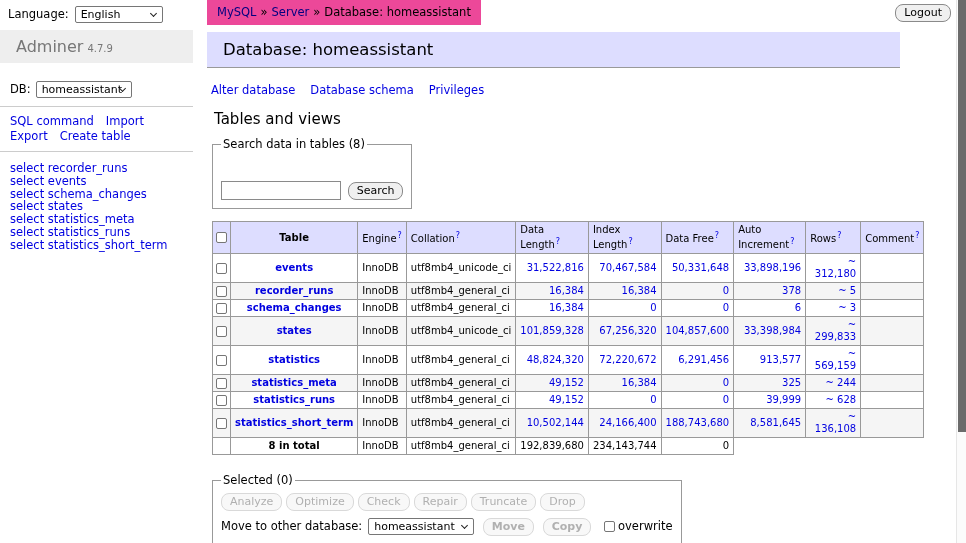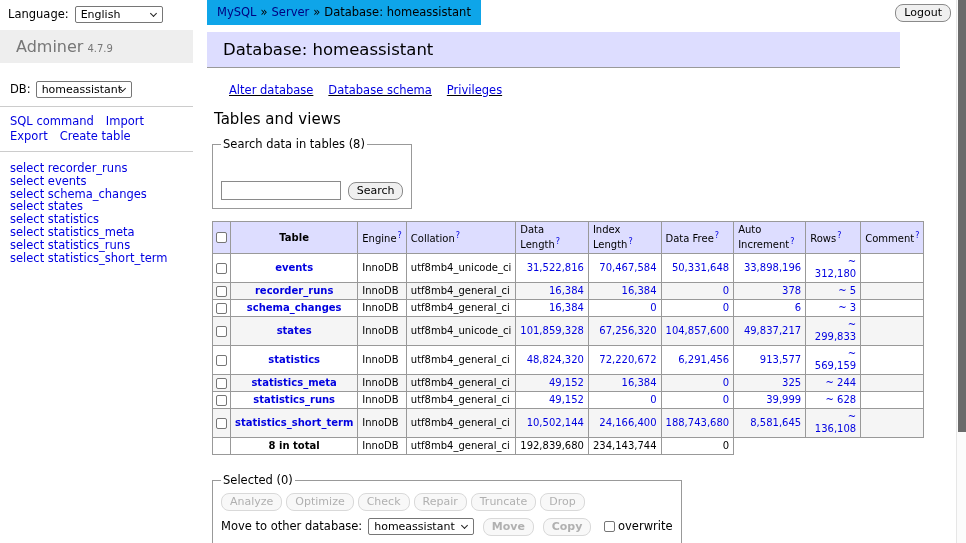--- a/index.html
+++ b/index.html
@@ -33,21 +33,21 @@
   .btn {
     font-family: inherit; font-size: 11px; height: 18px; line-height: 14px;
     padding: 1px 8px; border: 1px solid #8a8a8a; border-radius: 8px;
     background: #f0f0f0; color: #000; cursor: pointer;
   }
   .btn.disabled { border-color: #d9d9d9; background: #f8f8f8; color: #b0b0b0; }
   .logout { position: absolute; top: 4px; right: 15px; }
 
   #breadcrumb {
     position: absolute; left: 207px; top: 0; height: 25px; line-height: 25px;
-    background: #0ea5e9; padding: 0 10px; white-space: nowrap;
+    background: #ec4899; padding: 0 10px; white-space: nowrap;
   }
   #breadcrumb a { color: #000080; }
   #breadcrumb .sep { margin: 0 4px; color: #000; }
 
   
   #menu { position: absolute; left: 0; top: 30px; width: 193px; }
   #menu h1 {
     margin: 0; background: #eee; height: 33px; line-height: 33px;
     padding: 0 0 0 16px; font-weight: normal; font-size: 16px;
   }
@@ -60,21 +60,21 @@
   .actions a { margin-right: 12px; }
   .tables-list { margin: 10px 0 0 10px; }
   .tlink { display: block; font-size: 11.5px; line-height: 12.8px; }
 
   
   #content { position: absolute; left: 207px; top: 32px; width: 693px; }
   h2 {
     margin: 0; background: #ddf; border-bottom: 1px solid #999;
     padding: 8px 16px; font-size: 16.5px; font-weight: normal;
   }
-  .links { margin: 16px 0 0 22px; line-height: 12px; text-decoration: underline; }
+  .links { margin: 16px 0 0 4px; line-height: 12px; }
   .mlink { margin-right: 15px; }
   h3 { margin: 14px 0 0 7px; font-size: 15px; font-weight: normal; }
 
   fieldset { display: inline-block; border: 1px solid #999; margin: 0; padding: 3px 8px 8px; }
   legend { font-size: 11.5px; padding: 0 2px; }
   .search-fs { margin: 9px 0 0 5px; }
   .txt {
     border: 1px solid #8a8a8a; border-radius: 0; width: 120px; height: 19px;
     font-size: 11px; padding: 1px 3px; font-family: inherit;
   }
@@ -154,21 +154,20 @@
     <p class="actions" data-name="sidebar-actions-row">
       <a data-name="export-link">Export</a><a data-name="create-table-link">Create table</a>
     </p>
     <hr data-name="divider">
     <div class="tables-list" data-name="sidebar-table-links">
 
     <a class="tlink" data-name="sidebar-select-link">select recorder_runs</a>
         <a class="tlink" data-name="sidebar-select-link">select events</a>
         <a class="tlink" data-name="sidebar-select-link">select schema_changes</a>
         <a class="tlink" data-name="sidebar-select-link">select states</a>
-        <a class="tlink" data-name="sidebar-select-link">select statistics</a>
         <a class="tlink" data-name="sidebar-select-link">select statistics_meta</a>
         <a class="tlink" data-name="sidebar-select-link">select statistics_runs</a>
         <a class="tlink" data-name="sidebar-select-link">select statistics_short_term</a>
       </div>
   </div>
 
   <div id="content" data-name="main-content">
     <h2 data-name="page-title">Database: homeassistant</h2>
 
     <div class="links toplinks" data-name="db-action-links">
@@ -241,21 +240,21 @@
           </tr>
 
           <tr data-name="table-row">
             <td class="chk" data-name="row-checkbox-cell"><span class="cb" data-name="row-checkbox"></span></td>
             <th class="tname" data-name="table-name-cell"><a data-name="table-name-link">states</a></th>
             <td data-name="engine-cell">InnoDB</td>
             <td data-name="collation-cell">utf8mb4_unicode_ci</td>
             <td class="num" data-name="data-length-cell"><a data-name="data-length-link">101,859,328</a></td>
             <td class="num" data-name="index-length-cell"><a data-name="index-length-link">67,256,320</a></td>
             <td class="num" data-name="data-free-cell"><a data-name="data-free-link">104,857,600</a></td>
-            <td class="num" data-name="auto-increment-cell"><a data-name="auto-increment-link">49,837,217</a></td>
+            <td class="num" data-name="auto-increment-cell"><a data-name="auto-increment-link">33,398,984</a></td>
             <td class="num" data-name="rows-count-cell"><a data-name="rows-count-link">~ 299,833</a></td>
             <td data-name="comment-cell"></td>
           </tr>
 
           <tr data-name="table-row">
             <td class="chk" data-name="row-checkbox-cell"><span class="cb" data-name="row-checkbox"></span></td>
             <th class="tname" data-name="table-name-cell"><a data-name="table-name-link">statistics</a></th>
             <td data-name="engine-cell">InnoDB</td>
             <td data-name="collation-cell">utf8mb4_general_ci</td>
             <td class="num" data-name="data-length-cell"><a data-name="data-length-link">48,824,320</a></td>

